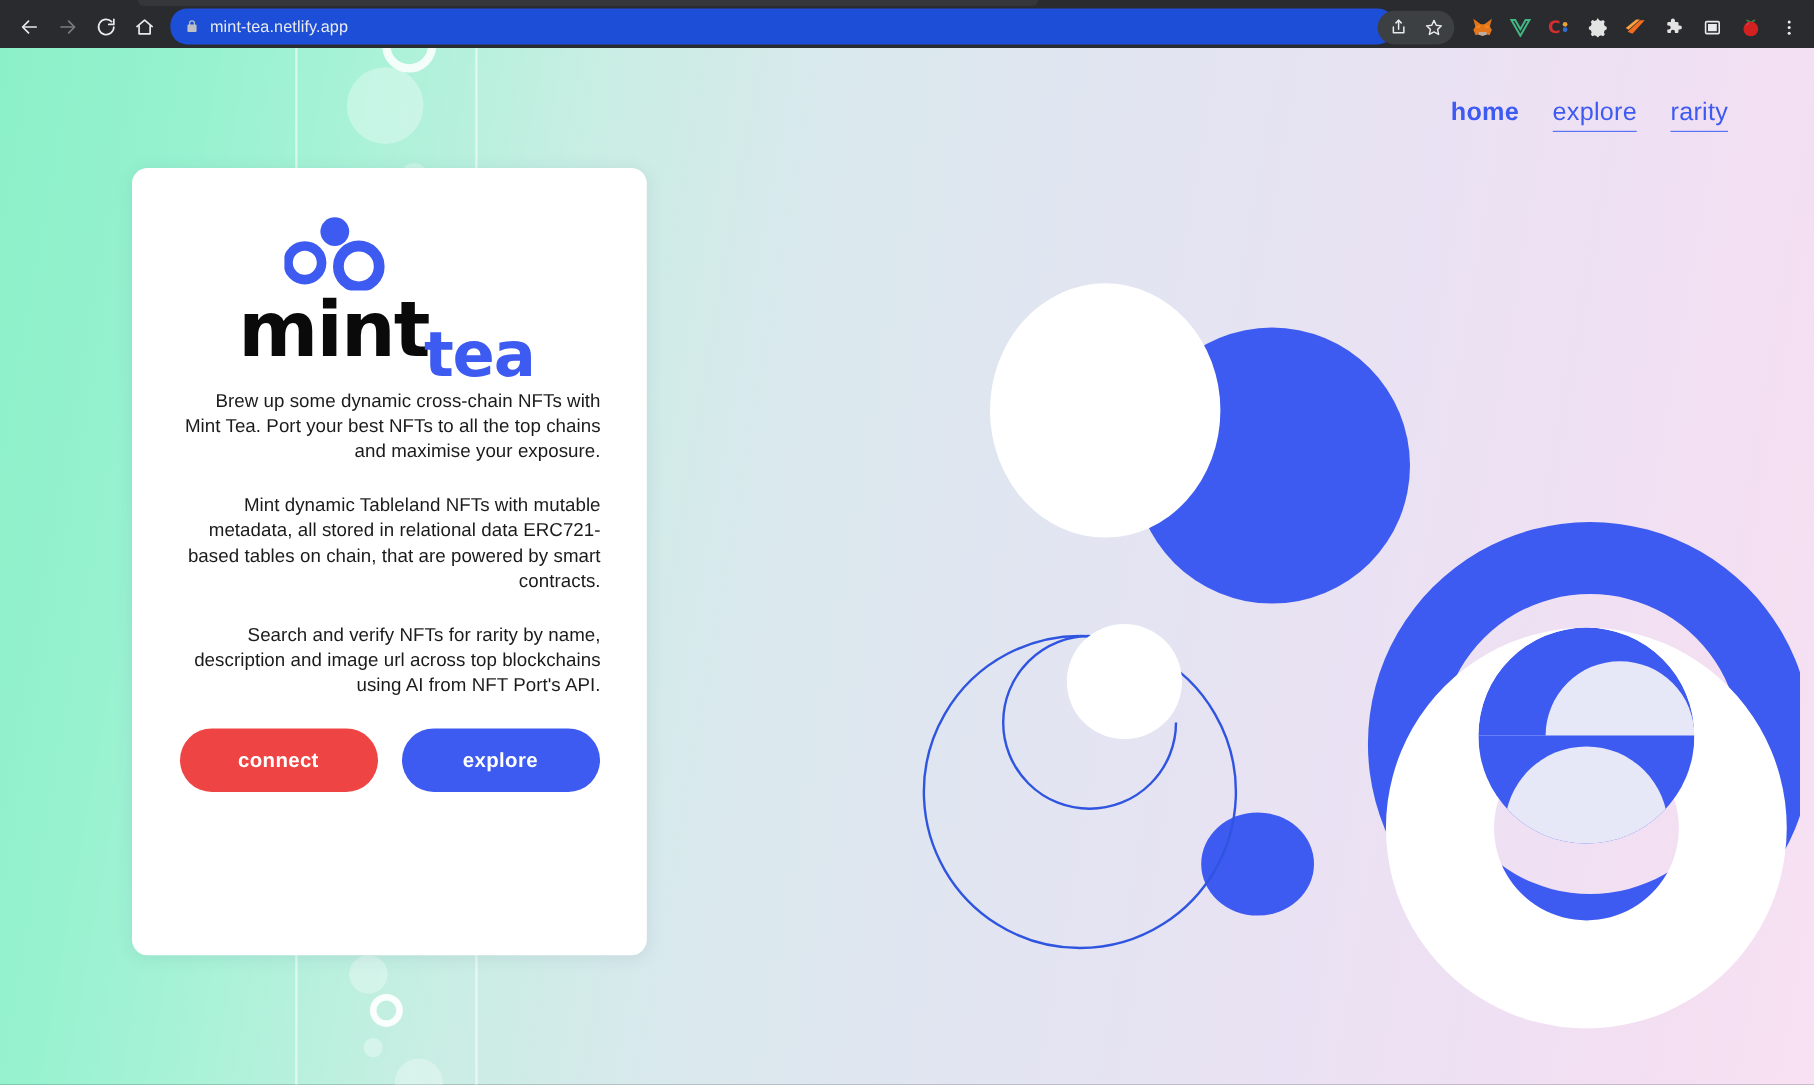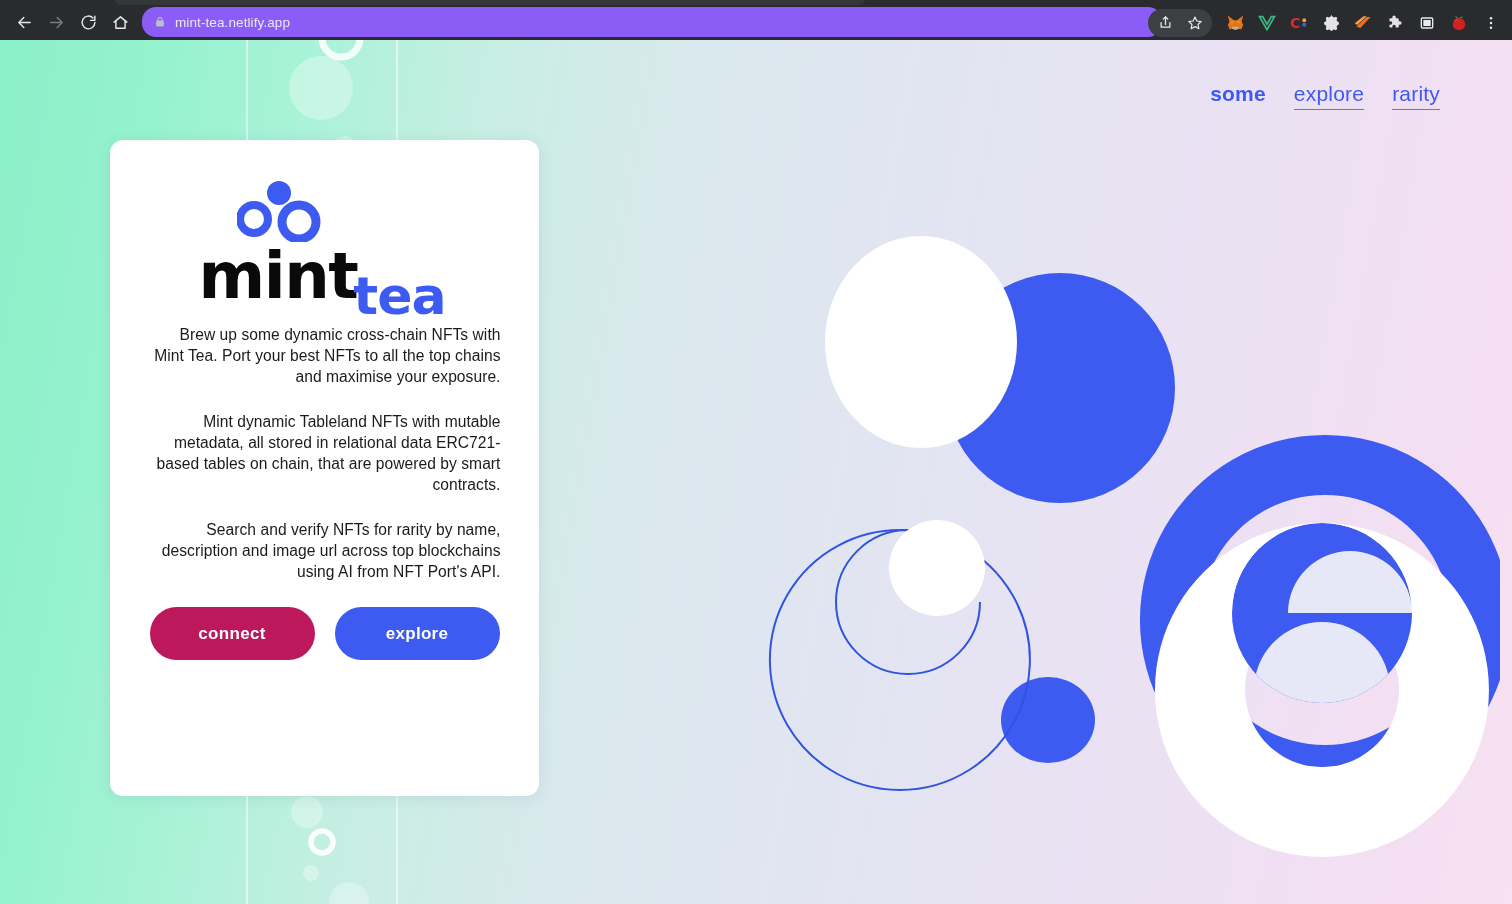--- a/index.html
+++ b/index.html
@@ -24,21 +24,21 @@
     display:flex; align-items:center; gap:0px; padding-left:8px;
   }
   .navbtn{
     width:32px;height:32px;display:flex;align-items:center;justify-content:center;
     border-radius:50%; cursor:pointer;
   }
   .navbtn svg{ display:block; }
 
   #omnibox{
     position:absolute; left:142px; top:7px; height:28px; width:1020px;
-    background:#8b5cf6; border-radius:14px;
+    background:#1d4ed8; border-radius:14px;
     display:flex; align-items:center; padding:15px 12px; gap:9px; cursor:text;
   }
   #omnibox-url{
     color:#e8eaed; font-size:13.5px; letter-spacing:0.1px;
     font-family:"Liberation Sans", sans-serif; white-space:nowrap;
   }
   #lock-icon{ width:12px;height:12px; flex:none; }
 
   #toolbar-right{
     position:absolute; right:6px; top:5px; height:35px;
@@ -121,21 +121,21 @@
     display:flex; gap:20px; margin-top:25px; width:100%;
     justify-content:center;
   }
   .cta{
     border:none; cursor:pointer; border-radius:28px;
     height:53px; width:165px;
     font-family:"Liberation Sans", sans-serif;
     font-size:17px; font-weight:700; letter-spacing:.3px;
     color:#ffffff;
   }
-  #btn-connect{ background:#be185d; }
+  #btn-connect{ background:#ef4444; }
   #btn-explore{ background:#3d5af1; }
 </style>
 </head>
 <body>
 
 <div id="browser-chrome">
   <div id="tabstrip-remnant"></div>
 
   <div id="nav-controls">
     <div class="navbtn">
@@ -287,21 +287,21 @@
 
     <g fill="none" stroke="#2f54e0" stroke-width="2">
       <path d="M140 340 a130 130 0 1 1 -0.2 0"></path>
       <path d="M148 340 a72 72 0 1 0 72 72"></path>
     </g>
 
     <circle cx="177" cy="378" rx="48" r="48" fill="#ffffff"></circle>
   </svg>
 
   <nav id="site-nav">
-    <a class="navlink active" href="#">some</a>
+    <a class="navlink active" href="#">home</a>
     <a class="navlink underlined" href="#">explore</a>
     <a class="navlink underlined" href="#">rarity</a>
   </nav>
 
   <div id="hero-card">
 
     <div id="brand-logo">
       <svg id="logo-bubbles" viewBox="0 0 90 62">
         <circle cx="42" cy="13" r="12" fill="#3d5af1"></circle>
         <circle cx="17" cy="39" r="14" fill="none" stroke="#3d5af1" stroke-width="8"></circle>

